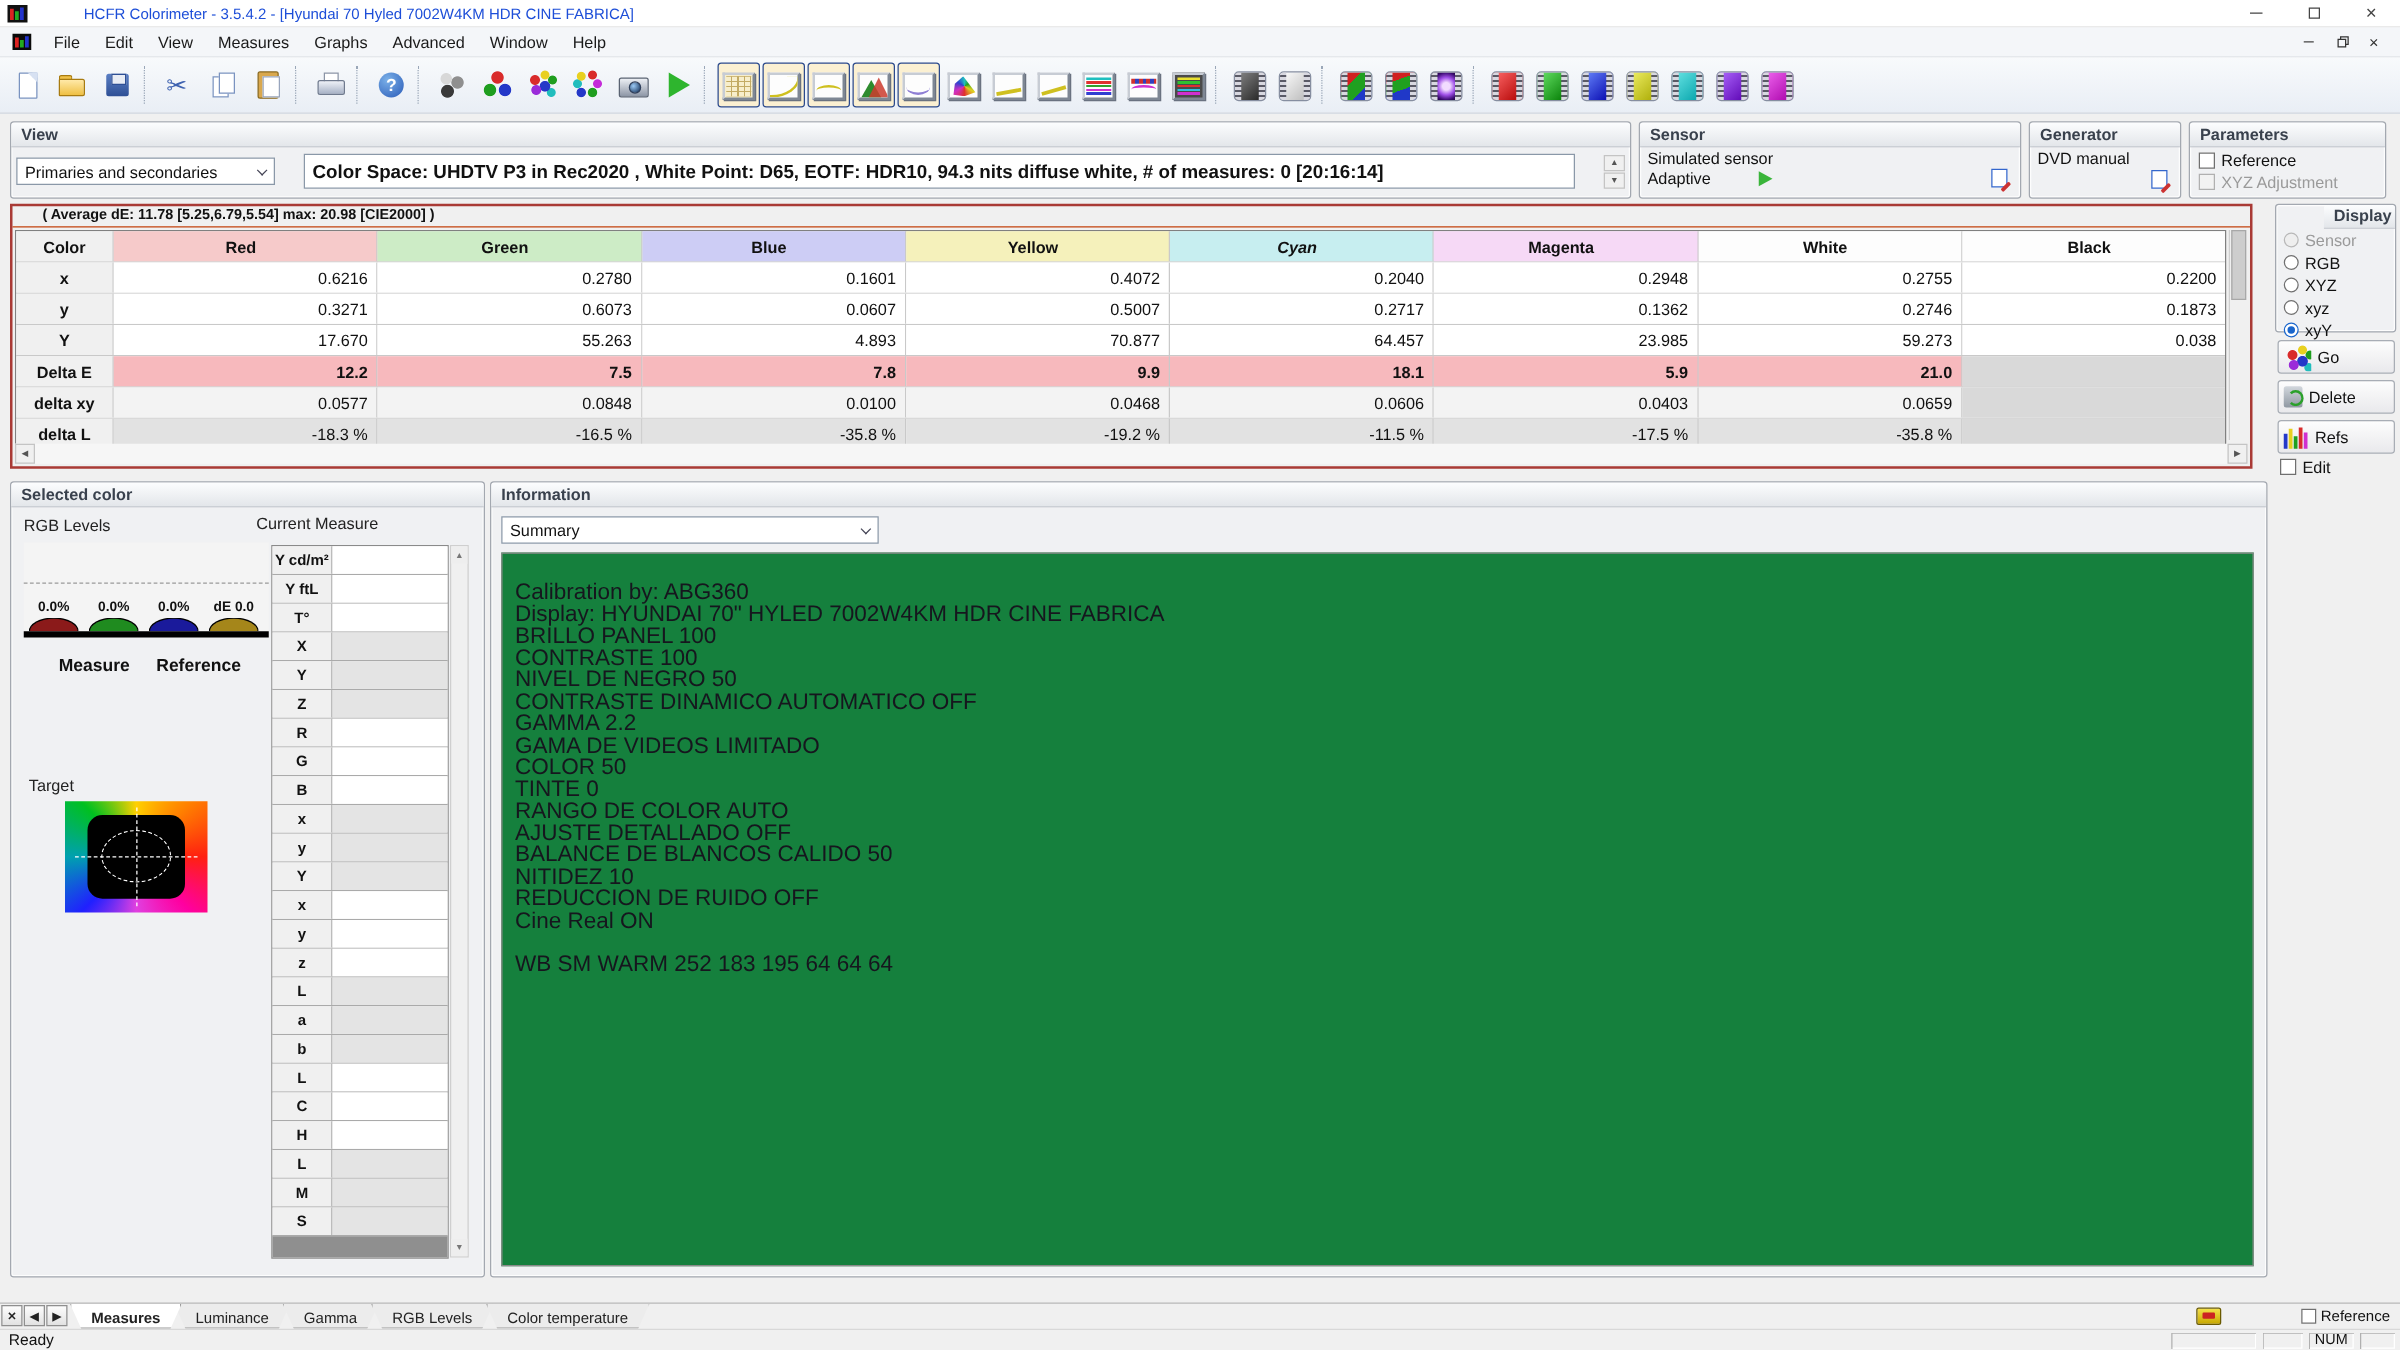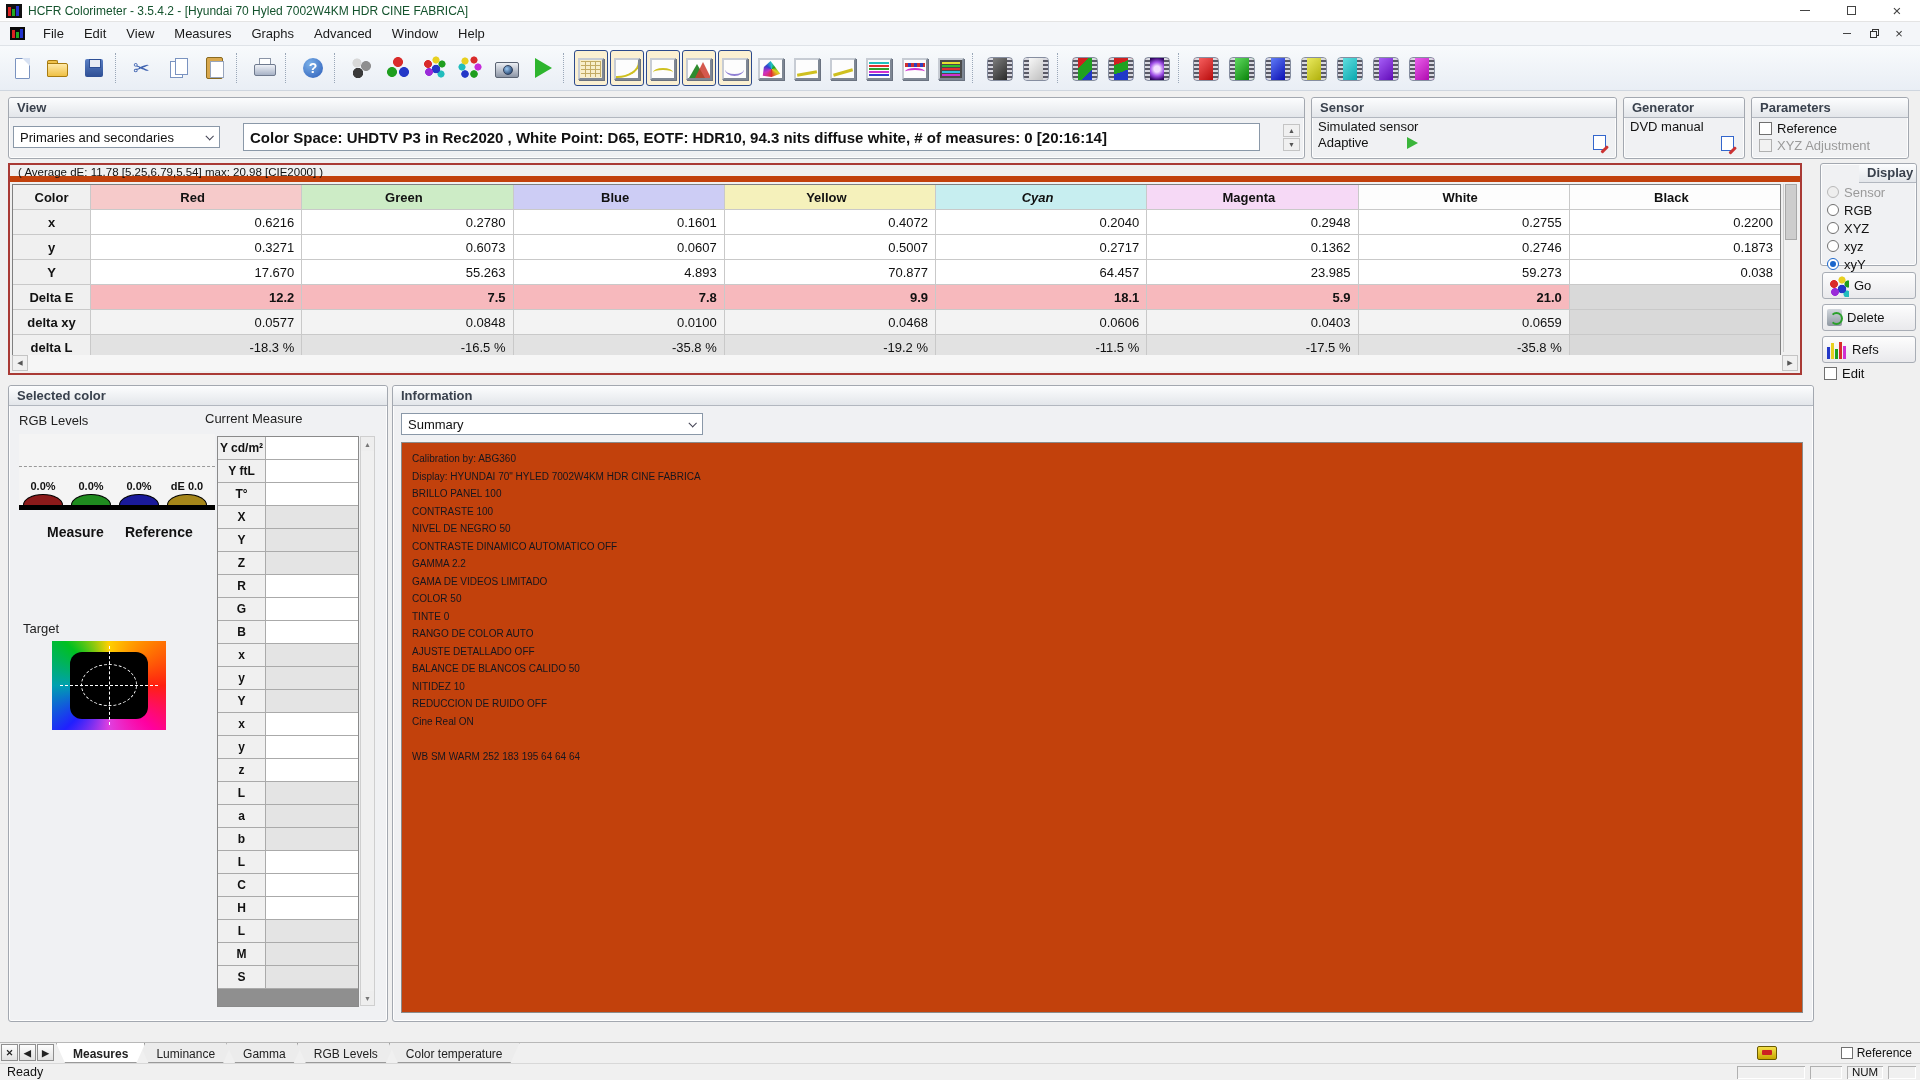--- a/index.html
+++ b/index.html
@@ -3,21 +3,21 @@
 <meta charset="utf-8">
 <style>
   *{margin:0;padding:0;box-sizing:border-box;font-family:"Liberation Sans",sans-serif;}
   body{background:#888;}
   #app{position:relative;width:1920px;height:1080px;background:#f0f0f0;overflow:hidden;font-size:13px;color:#111;}
 
   
   .titlebar{position:absolute;left:0;top:0;right:0;height:22px;background:#ffffff;display:flex;align-items:center;border-bottom:1px solid #e4e4e4;}
   .app-ico{width:16px;height:14px;margin:0 6px 0 6px;position:relative;background:#111;}
   .app-ico i{position:absolute;bottom:2px;width:3px;}
-  .title-text{font-size:12px;color:#14532d;}
+  .title-text{font-size:12px;color:#1d4ed8;margin-left:39px;}
   .win-controls{margin-left:auto;display:flex;height:22px;}
   .win-btn{width:46px;height:22px;display:flex;align-items:center;justify-content:center;color:#444;font-size:13px;}
   .glyph-min{width:10px;height:1px;background:#444;display:block;}
   .glyph-max{width:9px;height:9px;border:1px solid #444;display:block;}
 
   
   .menubar{position:absolute;left:0;top:22px;right:0;height:24px;background:#f4f6f9;display:flex;align-items:center;border-bottom:1px solid #dfe3e8;}
   .mdi-ico{width:15px;height:13px;margin:0 8px 0 10px;position:relative;background:#0a0a0a;}
   .mdi-ico i{position:absolute;bottom:2px;width:3px;}
   .menu-item{padding:3px 10px;font-size:13px;color:#1a1a1a;}
@@ -100,21 +100,21 @@
   .radio.sel{border-color:#1a66cc;}
   .radio.sel::after{content:"";position:absolute;inset:2px;background:#1a66cc;border-radius:50%;}
   .radio.dis{border-color:#b8b8b8;background:#eee;}
 
   .cfg-ico{width:13px;height:15px;background:#fff;border:1px solid #3366cc;position:relative;display:block;}
   .cfg-ico::after{content:"";position:absolute;right:-4px;bottom:-1px;width:9px;height:2.5px;background:#cc3333;transform:rotate(-45deg);border-radius:1px;}
   .mini-play{width:0;height:0;border-left:11px solid #3ab53a;border-top:6.5px solid transparent;border-bottom:6.5px solid transparent;display:block;}
 
   
   #measures-frame{position:absolute;left:8px;top:163px;width:1794px;height:212px;border:2px solid #a93a35;background:#f0f0f0;}
-  #avg-line{height:17px;font-size:11.5px;font-weight:normal;padding:1px 8px;border-bottom:6px solid #c2410c;white-space:nowrap;}
+  #avg-line{height:17px;font-size:11.5px;font-weight:bold;padding:1px 24px;border-bottom:1px solid #c2410c;white-space:nowrap;}
   #measures-table{position:absolute;left:2px;top:19px;right:19px;border:1px solid #808080;background:#fff;}
   .mt-row{display:flex;height:25px;border-bottom:1px solid #c9c9c9;}
   .mt-row:last-child{border-bottom:none;}
   .mt-cell{border-right:1px solid #c9c9c9;display:flex;align-items:center;overflow:hidden;font-size:13px;}
   .mt-cell:last-child{border-right:none;}
   .mt-lab{width:78px;flex:none;justify-content:center;font-weight:bold;background:#f0f0f0;}
   .mt-val{flex:1;justify-content:flex-end;padding-right:7px;background:#fff;}
   .mt-head .mt-cell{justify-content:center;font-weight:bold;}
   .row-pink .mt-val{background:#f7b9bd;font-weight:bold;}
   .row-light .mt-val{background:#f3f3f3;}
@@ -155,21 +155,21 @@
   .cm-val{flex:1;background:#fff;}
   .cm-val.shade{background:#e4e4e4;}
   .cm-foot{height:17px;background:#8f8f8f;}
   #cm-scroll{position:absolute;left:351px;top:50px;width:15px;height:570px;background:#f0f0f0;border:1px solid #cfcfcf;}
   #cm-scroll .sc-btn{width:13px;height:14px;border:none;background:#eee;color:#777;}
   #cm-scroll .dn{position:absolute;bottom:0;}
 
   
   #info-box{left:392px;top:385px;width:1422px;height:637px;}
   #info-combo{position:absolute;left:8px;top:27px;width:302px;}
-  #info-text{position:absolute;left:8px;top:56px;right:10px;bottom:8px;background:#c2410c;border:1px solid #8a8a8a;padding:7px 10px;font-size:10px;line-height:17.5px;color:#16161e;overflow:hidden;}
+  #info-text{position:absolute;left:8px;top:56px;right:10px;bottom:8px;background:#15803d;border:1px solid #8a8a8a;padding:22px 10px;font-size:18px;line-height:17.5px;color:#16161e;overflow:hidden;}
   #info-text div{min-height:17.5px;white-space:pre;}
 
   
   #tabrow{position:absolute;left:0;right:0;top:1042px;height:21px;background:#f0f0f0;border-top:1px solid #b8b8b8;display:flex;align-items:stretch;}
   .tab-nav{width:17px;height:17px;margin:1px 0 0 1px;background:linear-gradient(#fdfdfd,#e2e2e2);border:1px solid #8f8f8f;font-size:9px;display:flex;align-items:center;justify-content:center;color:#222;font-weight:bold;}
   .tabs{display:flex;margin-left:8px;}
   .tab{padding:2px 16px 0 16px;font-size:12px;color:#222;background:#ececec;border:1px solid #9a9a9a;border-top:none;clip-path:polygon(0 0,100% 0,calc(100% - 9px) 100%,9px 100%);margin-left:-6px;display:flex;align-items:center;}
   .tab.active{background:#fff;font-weight:bold;z-index:2;}
   .kb-ico{position:absolute;left:1757px;top:3px;width:20px;height:14px;background:linear-gradient(#f4e04a,#c8a800);border:1px solid #6a5a00;border-radius:2px;}
   .kb-ico::after{content:"";position:absolute;left:4px;top:3px;width:10px;height:5px;background:#cc2222;border-radius:1px;}

